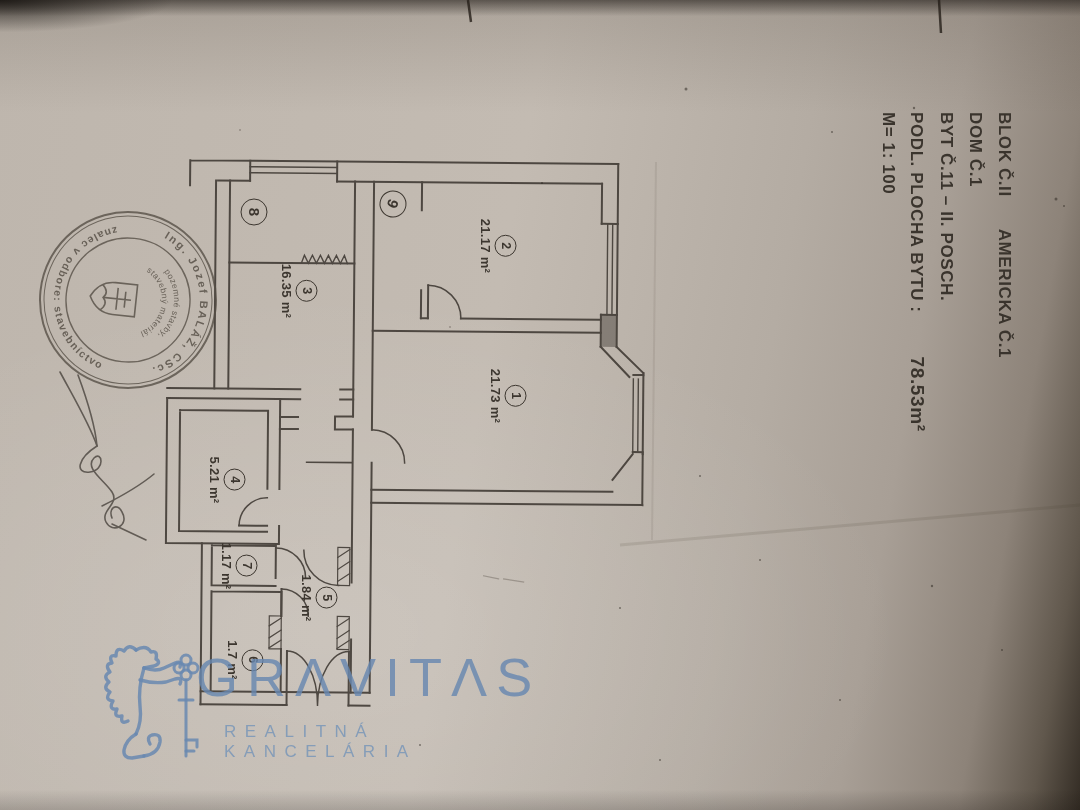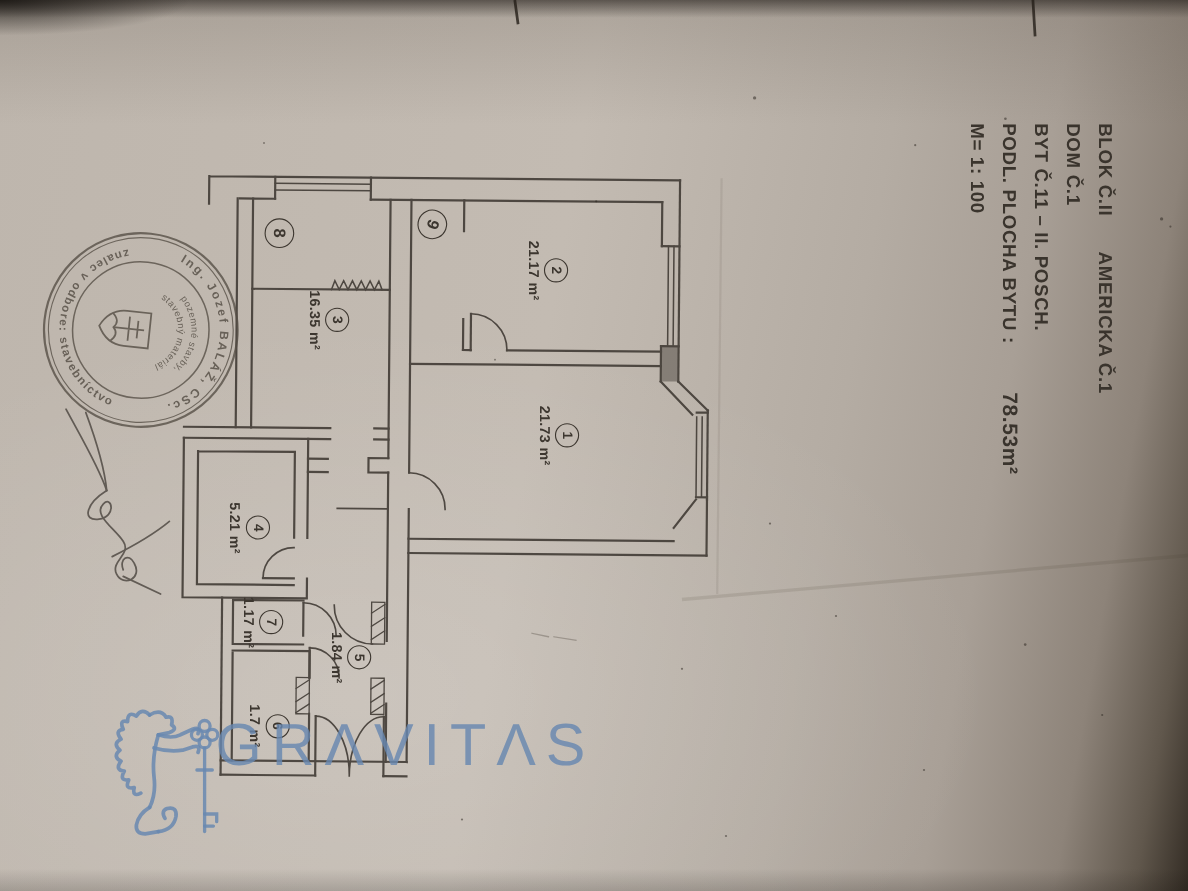--- a/index.html
+++ b/index.html
@@ -248,15 +248,16 @@
         <circle cx="90" cy="32" r="5"></circle>
           <circle cx="83" cy="40" r="5"></circle>
           <circle cx="97" cy="40" r="5"></circle>
           <circle cx="90" cy="47" r="5"></circle>
         <path d="M90,52 V128"></path>
         <path d="M83,72 H97"></path>
         <path d="M90,112 H101 V119 M90,123 H98"></path>
       </g>
     </svg>
     <div class="word">GRΛVITΛS</div>
+    <div class="sub">REALITNÁ KANCELÁRIA</div>
   </div>
 
 </div>
 
 </body></html>

